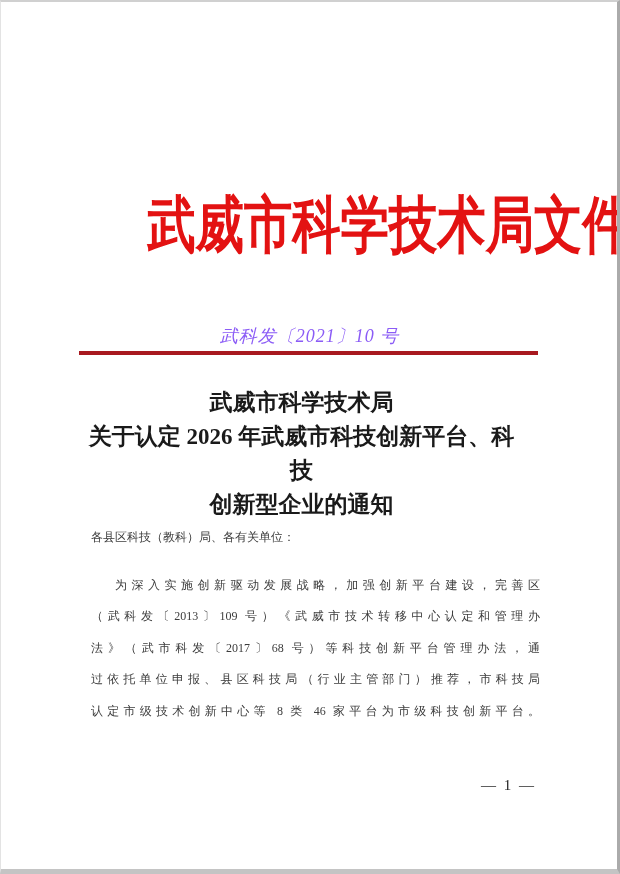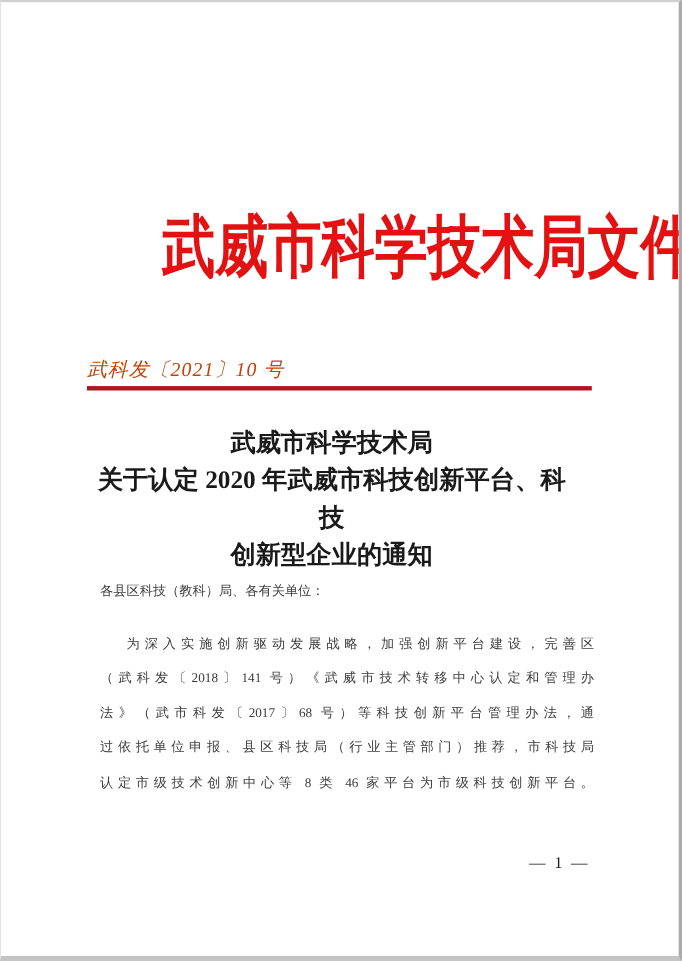--- a/index.html
+++ b/index.html
@@ -45,24 +45,24 @@
     transform: scaleX(0.78);
     transform-origin: center;
     letter-spacing: 0;
   }
   
   .docnum {
     position: absolute;
     top: 322px;
     left: 0;
     right: 0;
-    text-align: left;
+    text-align: center;
     font-size: 18px;
     font-style: italic;
-    color: #c2410c;
+    color: #8b5cf6;
     letter-spacing: 1px;
   }
   
   .red-rule {
     position: absolute;
     top: 349px;
     left: 0;
     right: 2px;
     height: 4px;
     background: var(--rule-red, #a8191f);
@@ -121,28 +121,28 @@
     <div class="masthead">
       <span class="masthead-inner">武威市科学技术局文件</span>
     </div>
 
     <div class="docnum">武科发〔2021〕10 号</div>
 
     <div class="red-rule"></div>
 
     <div class="doc-title">
       <div>武威市科学技术局</div>
-      <div>关于认定 2020 年武威市科技创新平台、科技</div>
+      <div>关于认定 2026 年武威市科技创新平台、科技</div>
       <div>创新型企业的通知</div>
     </div>
 
     <div class="body-block">
       <div class="body-line no-justify">各县区科技（教科）局、各有关单位：</div>
       <div class="body-line indent">为深入实施创新驱动发展战略，加强创新平台建设，完善区</div>
-      <div class="body-line">（武科发〔2018〕141 号）《武威市技术转移中心认定和管理办</div>
+      <div class="body-line">（武科发〔2013〕109 号）《武威市技术转移中心认定和管理办</div>
       <div class="body-line">法》（武市科发〔2017〕68 号）等科技创新平台管理办法，通</div>
       <div class="body-line">过依托单位申报、县区科技局（行业主管部门）推荐，市科技局</div>
       <div class="body-line">认定市级技术创新中心等 8 类 46 家平台为市级科技创新平台。</div>
     </div>
 
     <div class="page-number">— 1 —</div>
 
   </div>
 </div>
 

